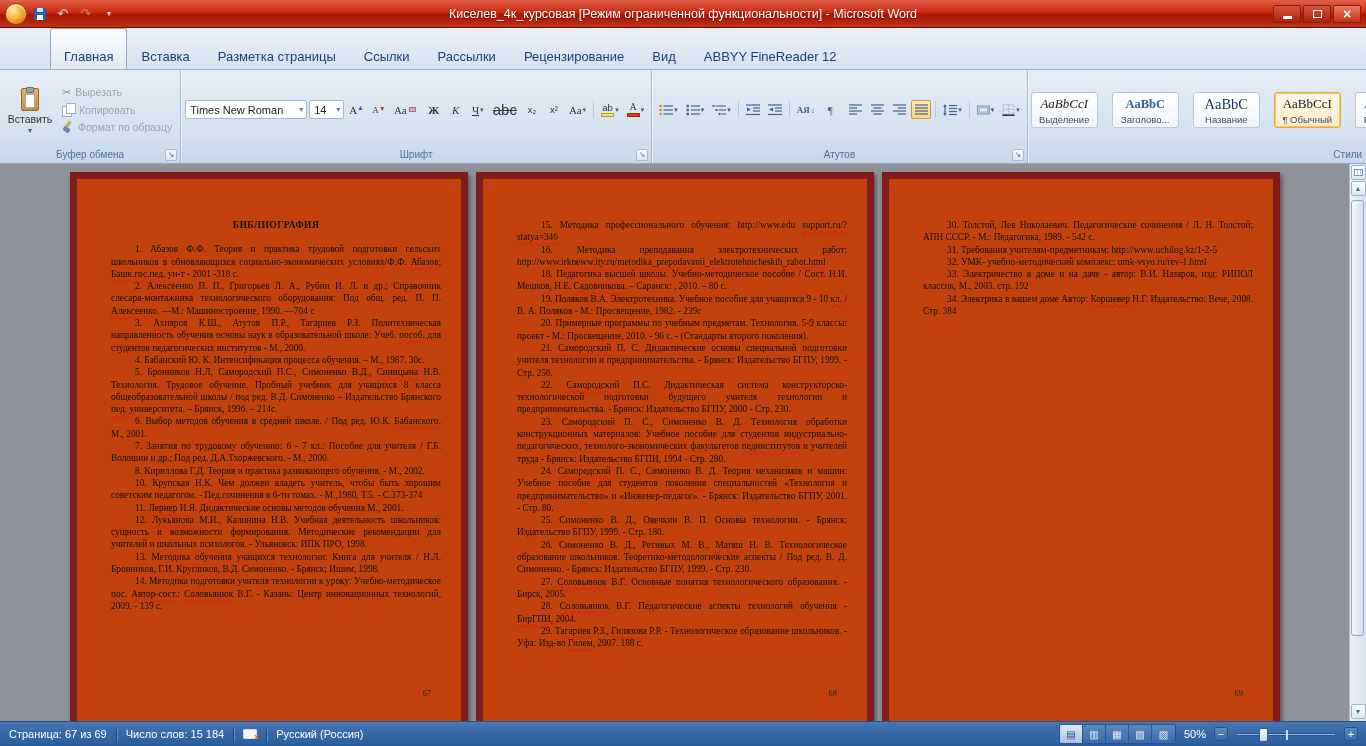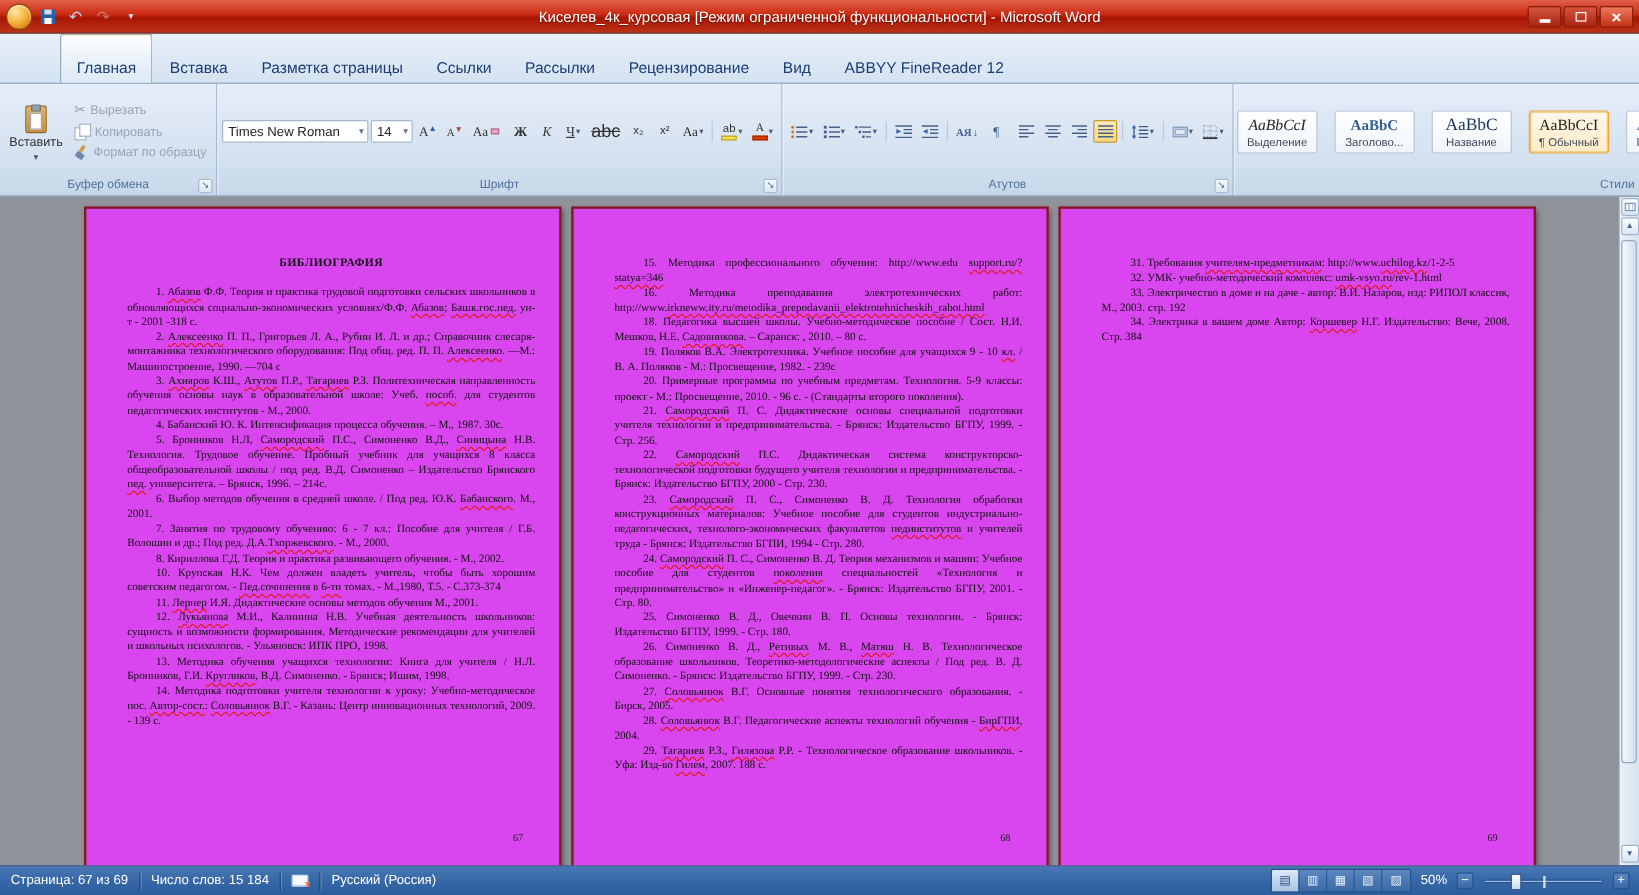--- a/index.html
+++ b/index.html
@@ -94,21 +94,21 @@
 .binoc{width:14px;height:9px;position:relative}
 .binoc::before,.binoc::after{content:'';position:absolute;top:1px;width:7px;height:7px;border-radius:50%;background:radial-gradient(circle at 35% 35%,#9db8dc,#3c66a4)}
 .binoc::before{left:0}.binoc::after{right:0}
 .repl-ic{color:#3c66a4;font-size:11px;line-height:10px}
 .sel-ic{width:0;height:0;border-left:4px solid transparent;border-right:4px solid transparent;border-top:9px solid #6b7d92;transform:rotate(-35deg)}
 .icon-svg{display:inline-flex;align-items:center;justify-content:center}
 
 
 .docarea{flex:1;background:#8f9399;position:relative;overflow:hidden}
 .pages{position:absolute;top:8px;left:70px;display:flex;gap:8px}
-.page{width:398px;height:560px;background:#d946ef;border:2px solid #7f1d1d;box-shadow:2px 3px 4px rgba(15,15,20,.5);position:relative;padding:40px 20px 24px 34px;font-family:"Liberation Serif","DejaVu Serif",serif;font-size:9.3px;line-height:12.3px;color:#111;text-align:justify;overflow:hidden}
+.page{width:398px;height:560px;background:#c2410c;border:7px solid #7f1d1d;box-shadow:2px 3px 4px rgba(15,15,20,.5);position:relative;padding:40px 20px 24px 34px;font-family:"Liberation Serif","DejaVu Serif",serif;font-size:9.3px;line-height:12.3px;color:#111;text-align:justify;overflow:hidden}
 .doc-heading{text-align:center;font-weight:bold;margin-bottom:12px;letter-spacing:.4px;font-size:9.6px}
 .bib-item{text-indent:24px}
 .pagenum{position:absolute;bottom:26px;right:30px;font-size:8.5px;color:#222}
 .sp{text-decoration-line:underline;text-decoration-style:wavy;text-decoration-color:#e01818;text-decoration-thickness:1px;text-underline-offset:2px}
 
 .scrollbar{position:absolute;top:0;right:0;bottom:0;width:17px;background:linear-gradient(90deg,#eaf0f8,#d6e2ef);border-left:1px solid #aebfd4;display:flex;flex-direction:column;align-items:center}
 .sc-btn{width:15px;height:15px;margin-top:1px;border:1px solid #9fb4cc;border-radius:2px;background:linear-gradient(#fdfefe,#d9e6f2);color:#4a6a94;font-size:7px;display:flex;align-items:center;justify-content:center;flex:0 0 15px}
 .ruler-ic{width:9px;height:7px;border:1px solid #7d96b6;background:repeating-linear-gradient(90deg,#fff 0 2px,#b8cbe0 2px 3px)}
 .sc-track{flex:1;width:17px;position:relative}
 .sc-thumb{position:absolute;left:1px;top:4px;width:13px;height:86%;border:1px solid #93aac6;border-radius:3px;background:linear-gradient(90deg,#f6f9fc,#cfdef0)}
@@ -563,20 +563,21 @@
             <p class="bib-item">25. Симоненко В. Д., Овечкин В. П. Основы технологии. - Брянск: Издательство БГПУ, 1999. - Стр. 180.</p>
             <p class="bib-item">26. Симоненко В. Д., <span class="sp">Ретивых</span> М. В., <span class="sp">Матяш</span> Н. В. Технологическое образование школьников. Теоретико-методологические аспекты / Под ред. В. Д. Симоненко. - Брянск: Издательство БГПУ, 1999. - Стр. 230.</p>
             <p class="bib-item">27. <span class="sp">Соловьянюк</span> В.Г. Основные понятия технологического образования. - Бирск, 2005.</p>
             <p class="bib-item">28. <span class="sp">Соловьянюк</span> В.Г. Педагогические аспекты технологий обучения - <span class="sp">БирГПИ</span>, 2004.</p>
             <p class="bib-item">29. <span class="sp">Тагариев</span> Р.З., <span class="sp">Гилязова</span> Р.Р. - Технологическое образование школьников. - Уфа: Изд-во <span class="sp">Гилем</span>, 2007. 188 с.</p>
           </div>
         <div class="pagenum">68</div>
       </div>
       <div class="page">
         <div class="bib-list">
+            <p class="bib-item">30. Толстой, Лев Николаевич. Педагогические сочинения / Л. Н. Толстой; АПН СССР. - М.: Педагогика, 1989. - 542 с.</p>
             <p class="bib-item">31. Требования <span class="sp">учителям-предметникам</span>: http://www.<span class="sp">uchilog.kz</span>/1-2-5</p>
             <p class="bib-item">32. УМК- учебно-методический комплекс: <span class="sp">umk-vsyo.ru</span>/rev-1.html</p>
             <p class="bib-item">33. Электричество в доме и на даче - автор: В.И. Назаров, изд: РИПОЛ классик, М., 2003. стр. 192</p>
             <p class="bib-item">34. Электрика в вашем доме Автор: <span class="sp">Коршевер</span> Н.Г. Издательство: Вече, 2008. Стр. 384</p>
           </div>
         <div class="pagenum">69</div>
       </div>
     </div>
     <div class="scrollbar">
       <span class="sc-btn">

